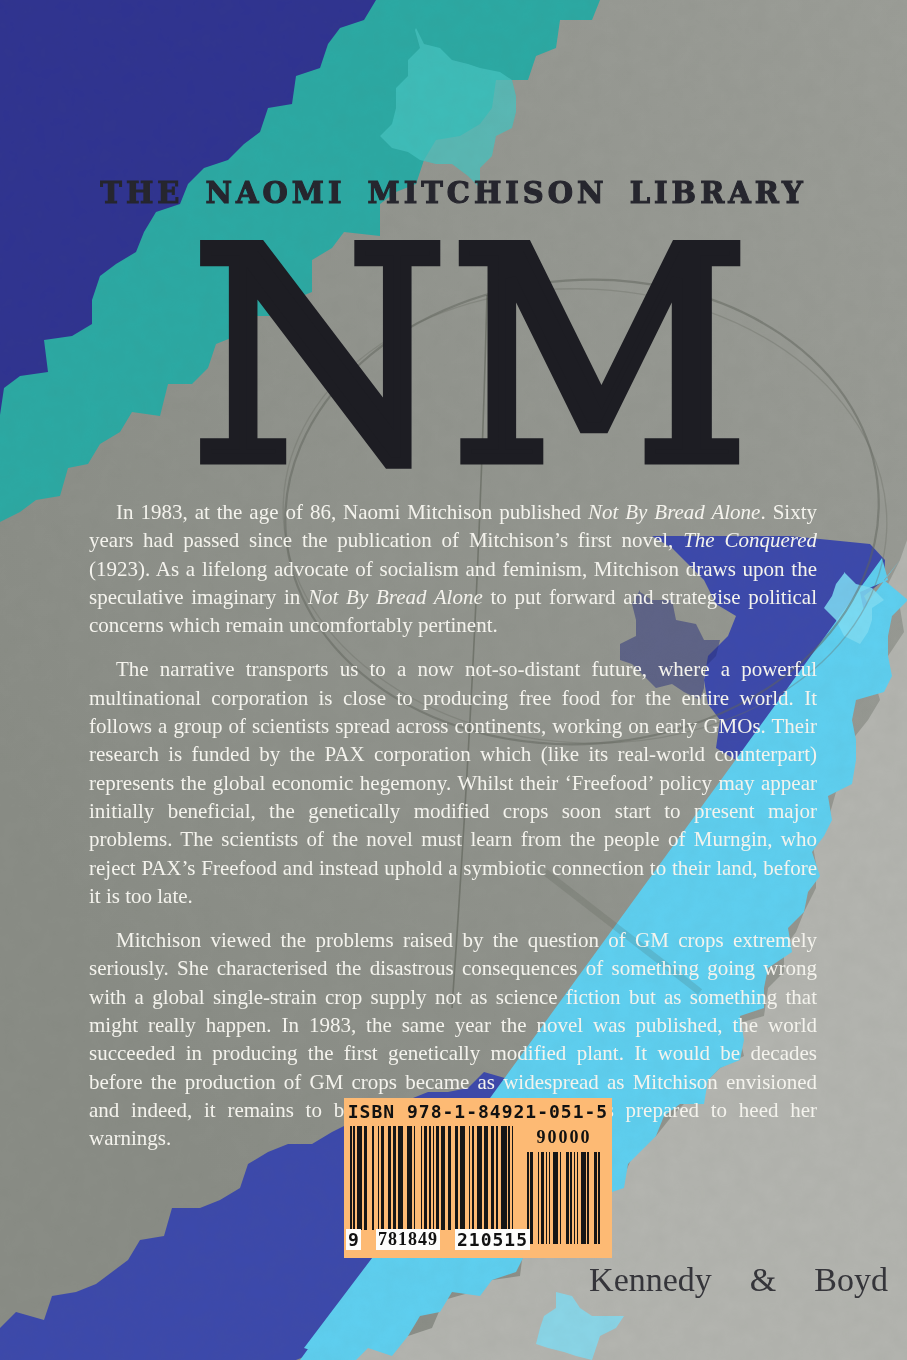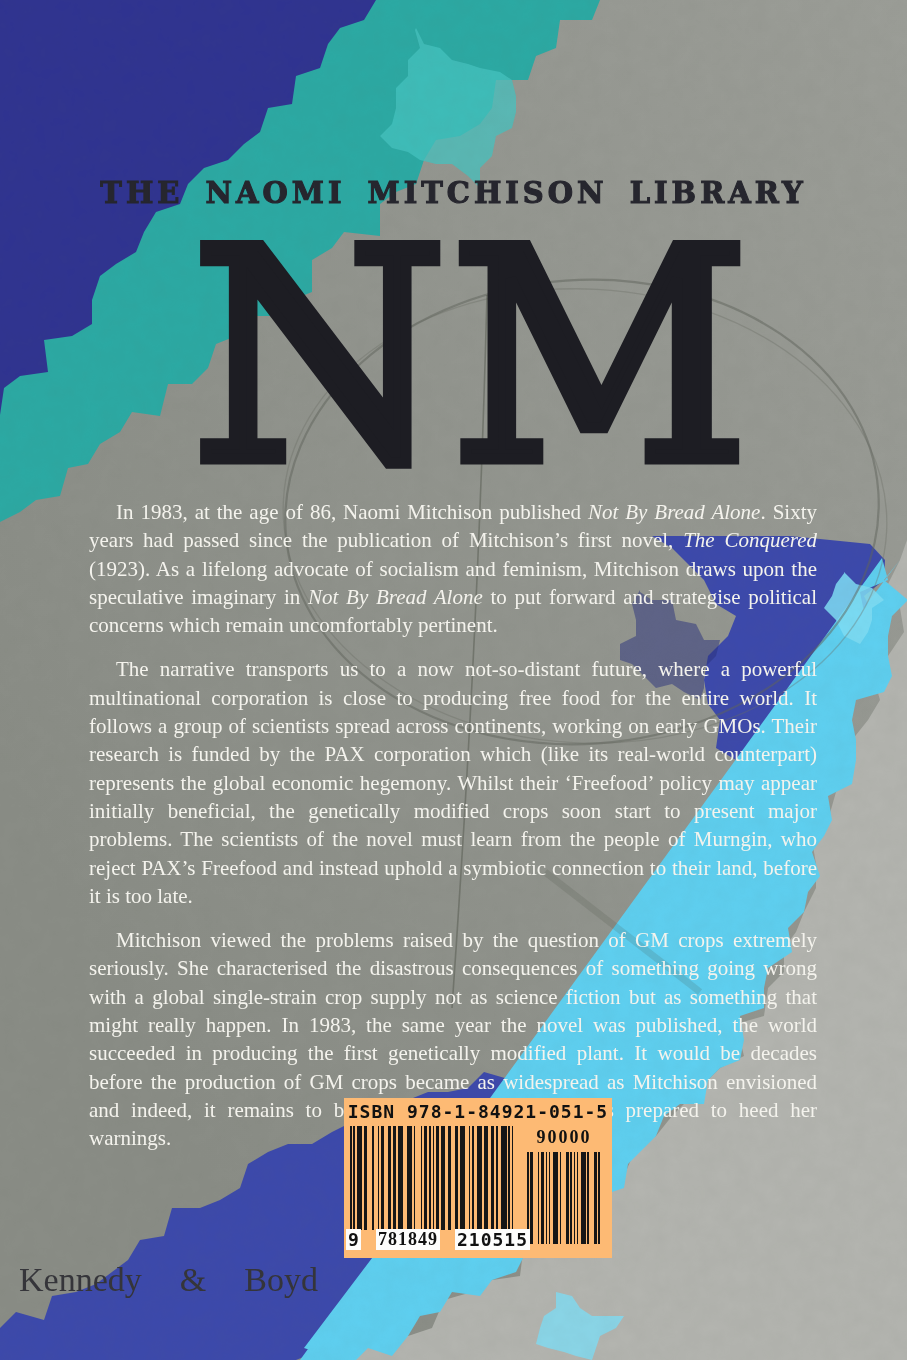--- a/index.html
+++ b/index.html
@@ -46,21 +46,21 @@
   }
   .bc-digit{
     position:absolute;top:131px;background:#fdfdfc;padding:0 2px;
     font-family:"DejaVu Sans Mono",monospace;font-weight:bold;
     font-size:18px;color:#111;line-height:21px;
   }
   #bc-d1{left:2px;}
   #bc-d2{left:32px;letter-spacing:1px;font-family:Liberation Serif, serif;}
   #bc-d3{left:111px;letter-spacing:1px;}
   #publisher{
-    top:1258px;text-align:left;color:#35353a;
+    top:1258px;text-align:right;color:#35353a;
     font-size:34px;line-height:44px;font-family:"Liberation Serif",serif;
   }
   #publisher span{margin:0 19px;}
 </style>
 </head>
 <body>
 
 <div id="cover">
   <div id="bg"><svg width="907" height="1360" viewBox="0 0 907 1360">
         <defs>

